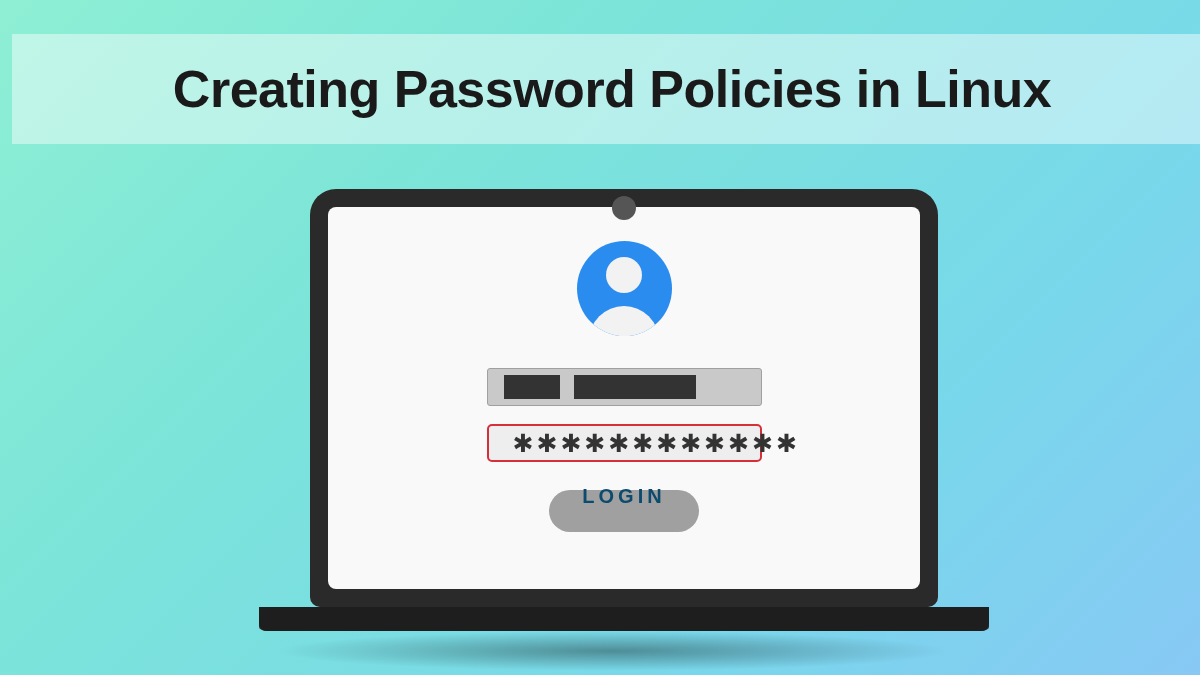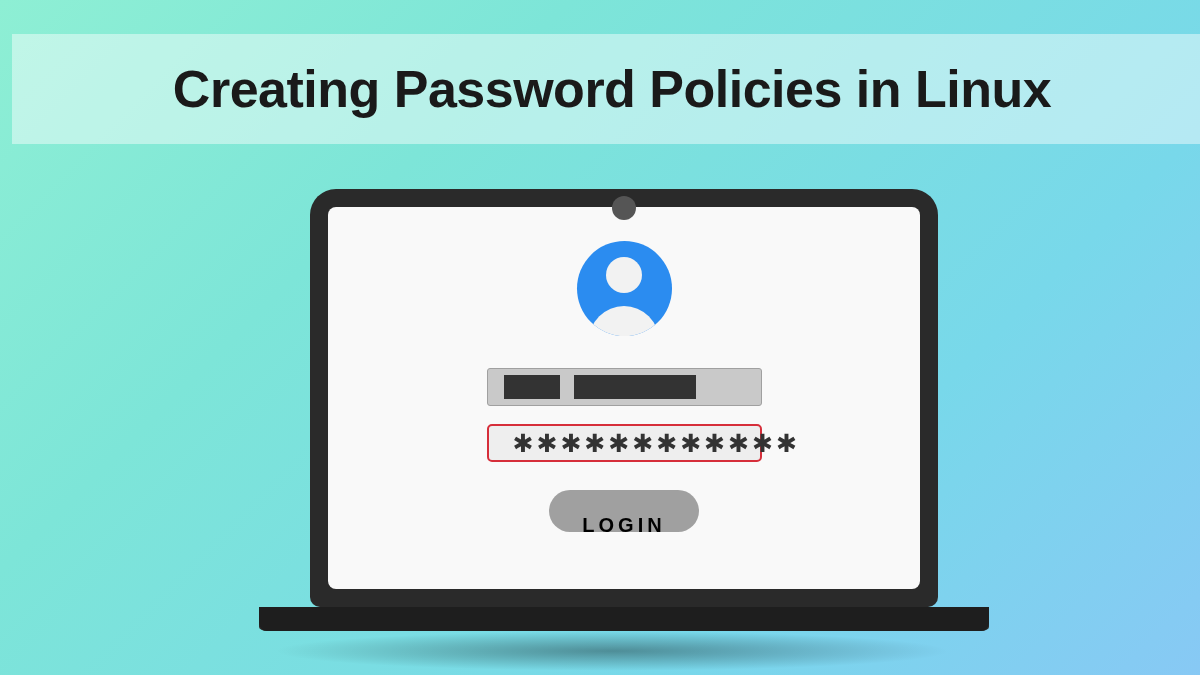--- a/index.html
+++ b/index.html
@@ -141,23 +141,23 @@
       color: #333;
       letter-spacing: 3px;
       line-height: 1;
     }
     .login-button {
       width: 150px;
       height: 42px;
       background: #a0a0a0;
       border-radius: 22px;
       display: flex;
-      align-items: flex-start;
+      align-items: flex-end;
       justify-content: center;
-      color: #000000;
+      color: #0c4a6e;
       font-size: 20px;
       font-weight: 700;
       letter-spacing: 4px;
     }
     .laptop-base {
       position: relative;
       width: 730px;
       height: 22px;
       background: #2f2f2f;
       margin-left: -51px;

